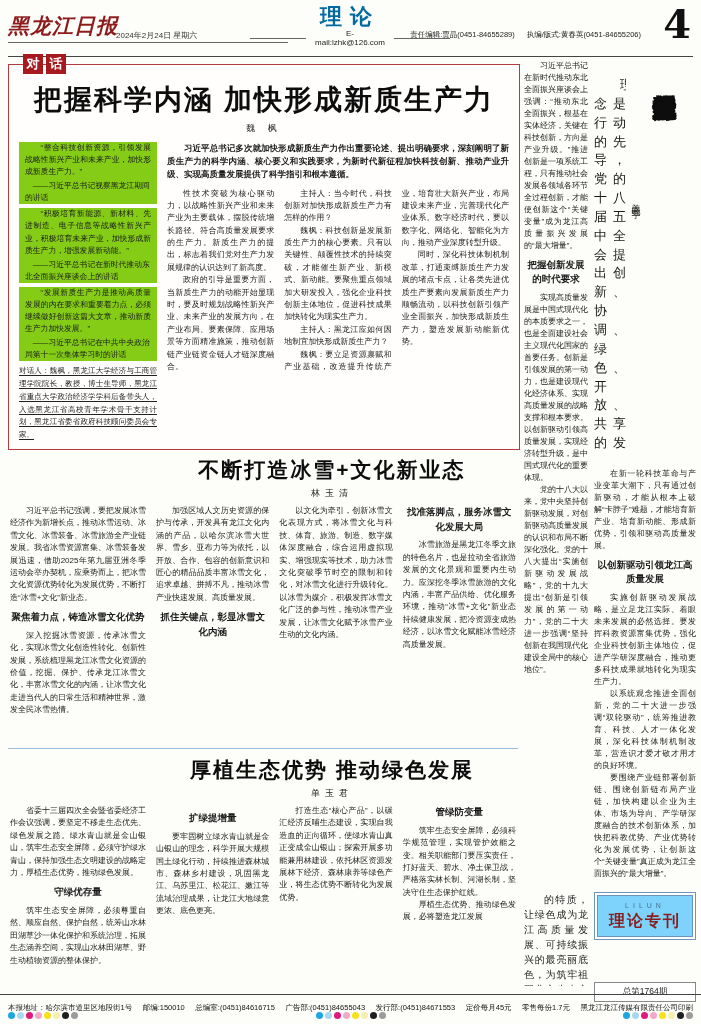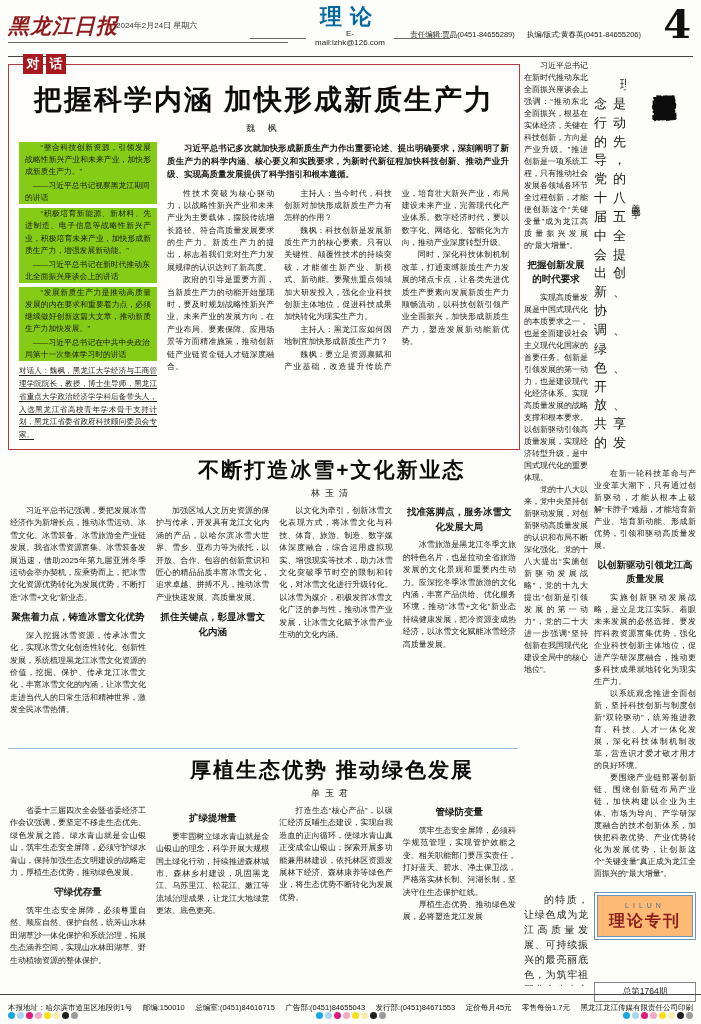--- a/index.html
+++ b/index.html
@@ -2,21 +2,21 @@
 <html><head>
 <meta charset="utf-8">
 <style>
   html,body{margin:0;padding:0;background:#e8e8e8;}
   .page{position:relative;width:701px;height:1024px;background:#fdfdfa;margin:0 auto;
         font-family:"Liberation Sans","DejaVu Sans",sans-serif;color:#1a1a1a;overflow:hidden;}
   
   .masthead{position:absolute;left:8px;top:4px;width:685px;height:52px;border-bottom:1px solid #444;}
   .paper-name{position:absolute;left:0;top:8px;font-family:"DejaVu Serif","Liberation Serif",serif;
         font-weight:bold;font-style:italic;font-size:21px;color:#8e1b1b;letter-spacing:1px;}
-  .mast-date{position:absolute;left:108px;top:16px;font-size:8px;color:#333;}
+  .mast-date{position:absolute;left:108px;top:26px;font-size:8px;color:#333;}
   .mast-left-rule{position:absolute;left:0;top:38px;width:280px;border-top:1px solid #666;}
   .mast-center{position:absolute;left:242px;top:0;width:200px;text-align:center;}
   .section-title{font-family:"DejaVu Serif","Liberation Serif",serif;font-weight:bold;font-size:22px;
         color:#0369a1;letter-spacing:8px;line-height:1.1;}
   .email-row{display:flex;align-items:center;justify-content:center;gap:6px;margin-top:1px;}
   .email-row .rule{width:58px;border-top:1px solid #666;}
   .email-text{font-size:8px;color:#222;}
   .mast-right{position:absolute;right:52px;top:26px;display:flex;gap:12px;font-size:7.5px;color:#222;}
   .page-num{position:absolute;right:2px;top:0;font-family:"DejaVu Serif","Liberation Serif",serif;
         font-size:40px;font-weight:bold;color:#111;line-height:1;}
@@ -62,21 +62,21 @@
   .inno-right{flex:1;display:flex;flex-direction:column;overflow:hidden;}
   .inno-head{display:flex;justify-content:flex-start;height:392px;gap:4px;padding-top:16px;flex:none;}
   .inno-mini{width:32px;flex:none;font-size:13px;line-height:1.45;text-align:justify;overflow:hidden;height:376px;}
   .inno-byline{writing-mode:vertical-rl;font-size:9px;letter-spacing:3px;margin-top:120px;color:#222;width:12px;}
   .inno-headline{writing-mode:vertical-rl;font-size:24px;font-weight:900;line-height:1.35;color:#0d0d0d;margin-left:2px;}
   .inno-text{flex:1;font-size:8px;line-height:1.5;overflow:hidden;}
   .rr-bottom{display:flex;gap:6px;height:94px;margin-top:6px;}
   .green-tail{width:64px;flex:none;font-size:10px;line-height:1.5;overflow:hidden;}
   .journal-box{flex:1;display:flex;flex-direction:column;gap:4px;}
   .jb-main{border:1px solid #6d94bd;box-shadow:inset 0 0 0 2px #fff,inset 0 0 0 3px #6d94bd;
-        padding:9px 3px 7px;text-align:center;background:#fdba74;}
+        padding:9px 3px 7px;text-align:center;background:#7dd3fc;}
   .lilun{font-size:7px;letter-spacing:4px;color:#4d6f93;}
   .jb-title{font-family:"DejaVu Serif","Liberation Serif",serif;font-size:16px;font-weight:bold;
         color:#8b1d1d;letter-spacing:2px;margin-top:2px;}
   .jb-issue{border:1px solid #888;text-align:center;font-size:8.5px;padding:3px 0;background:#fff;margin-top:38px;}
   
   .page-footer{position:absolute;left:0;top:994px;width:701px;border-top:1px solid #444;padding-top:8px;}
   .footer-items{display:flex;justify-content:space-between;padding:0 8px;font-size:7.5px;color:#111;}
   .dots-row{position:absolute;left:0;top:1012px;width:701px;display:flex;justify-content:space-between;padding:0 8px;box-sizing:border-box;}
   .dot-group{display:flex;gap:2px;}
   .dot{width:7px;height:7px;border-radius:50%;}
@@ -202,21 +202,21 @@
           <div class="inno-mini">
               <p>理念是行动的先导，党的十八届五中全会提出创新、协调、绿色、开放、共享的发展理念，创新处于首要地位，具有先导作用。只有实现创新驱动，才能真正实现协调、绿色、开放、共享发展，才能引领更高质量发展。</p>
             </div>
           <div class="inno-byline">姜晓宇</div>
           <div class="inno-headline">以系统观念全方位提升创新能力</div>
         </div>
         <div class="inno-text jtext">
             <p>在新一轮科技革命与产业变革大潮下，只有通过创新驱动，才能从根本上破解“卡脖子”难题，才能培育新产业、培育新动能、形成新优势，引领和驱动高质量发展。</p>
             <div class="subhead">以创新驱动引领龙江高质量发展</div>
             <p>实施创新驱动发展战略，是立足龙江实际、着眼未来发展的必然选择。要发挥科教资源富集优势，强化企业科技创新主体地位，促进产学研深度融合，推动更多科技成果就地转化为现实生产力。</p>
-            <p>以系统观念推进全面创新，坚持科技创新与制度创新“双轮驱动”，统筹推进教育、科技、人才一体化发展，深化科技体制机制改革，营造识才爱才敬才用才的良好环境。</p>
+            <p>以系统观念推进全面创新，党的二十大进一步强调“双轮驱动”，统筹推进教育、科技、人才一体化发展，深化科技体制机制改革，营造识才爱才敬才用才的良好环境。</p>
             <p>要围绕产业链部署创新链、围绕创新链布局产业链，加快构建以企业为主体、市场为导向、产学研深度融合的技术创新体系，加快把科教优势、产业优势转化为发展优势，让创新这个“关键变量”真正成为龙江全面振兴的“最大增量”。</p>
           </div>
       </div>
     </div>
     <div class="rr-bottom">
       <div class="green-tail jtext">
           <p>的特质，让绿色成为龙江高质量发展、可持续振兴的最亮丽底色，为筑牢祖国北方生态安全屏障提供不竭动力源。</p>
           <p class="endnote">（作者单位：东北林业大学）</p>
         </div>
       <div class="journal-box">

